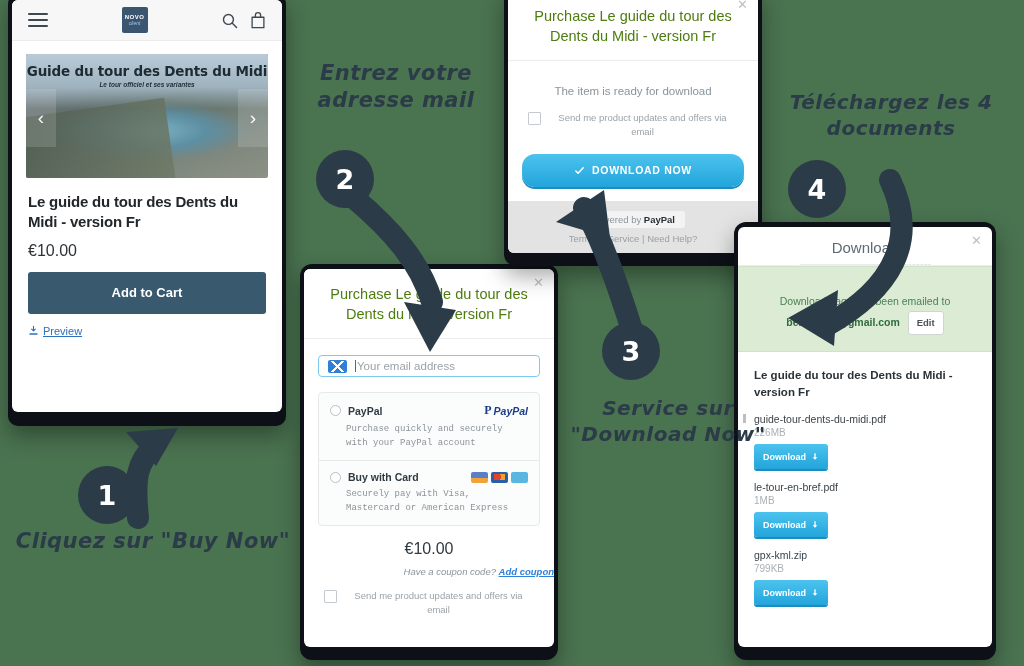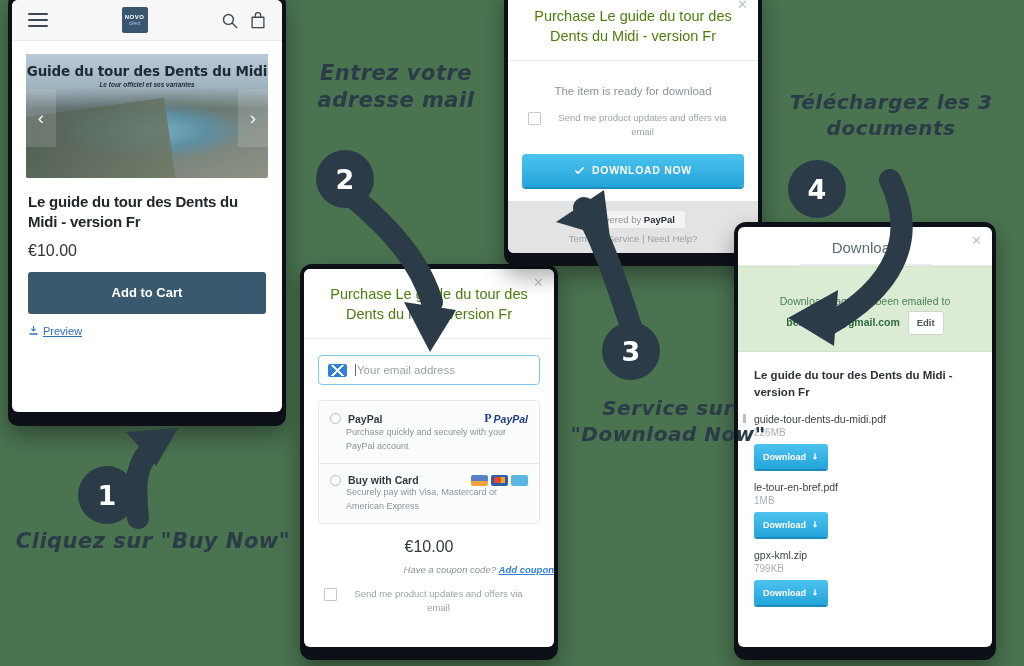--- a/index.html
+++ b/index.html
@@ -56,35 +56,35 @@
            color:#2f5ea8;display:flex;align-items:center;justify-content:center;font-weight:700;font-size:12.5px;}
   .preview{margin:11px 16px 0;display:flex;gap:4px;color:#2f6fbd;font-size:11px;}
   .preview u{text-decoration:underline;}
 
   
   #p2{left:300px;top:264px;width:258px;height:396px;border-radius:12px;}
   #p2 .screen{left:4px;top:5px;width:250px;height:378px;border-radius:6px;}
   .mod-head{padding:16px 16px 14px;background:#fff;border-bottom:1px solid #ececec;position:relative;}
   .mod-head h2{margin:0;font-size:14.5px;font-weight:400;color:#4d7c0f;text-align:center;line-height:1.35;}
   .xclose{position:absolute;right:10px;top:6px;color:#b9c2c8;font-size:13px;cursor:pointer;}
-  .mail-wrap{margin:16px 14px 15px;height:30px;border:1.5px solid #7ec9ef;border-radius:4px;
+  .mail-wrap{margin:16px 14px 15px;height:22px;border:1.5px solid #7ec9ef;border-radius:4px;
              display:flex;align-items:center;padding:0 9px;box-sizing:border-box;gap:8px;background:#fff;}
   .env{width:19px;height:13px;background:#2f80d8;border-radius:2px;position:relative;flex:none;}
   .env:after{content:"";position:absolute;left:1px;top:1px;width:17px;height:11px;
              background:linear-gradient(135deg,transparent 46%,#fff 46%,#fff 54%,transparent 54%),
                         linear-gradient(225deg,transparent 46%,#fff 46%,#fff 54%,transparent 54%);}
   .mail-ph{color:#9aa3a9;font-size:11.5px;border-left:1px solid #666;padding-left:1px;}
   .paybox{margin:12px 14px 0;border:1px solid #e6e9eb;border-radius:4px;background:#fbfcfc;}
   .payrow{padding:10px 11px;}
   .payrow+.payrow{border-top:1px solid #e6e9eb;}
   .payrow-top{display:flex;align-items:center;justify-content:space-between;}
   .payleft{display:flex;align-items:center;gap:7px;}
   .radio{width:9px;height:9px;border:1px solid #b7bfc4;border-radius:50%;background:#fff;flex:none;}
   .payname{font-size:10.5px;font-weight:700;color:#2f3b43;}
-  .paydesc{font-size:9px;color:#8b949a;line-height:1.5;padding-left:16px;}
+  .paydesc{margin-top:5px;font-size:9px;color:#8b949a;line-height:1.5;padding-left:16px;font-family:Liberation Mono, monospace;}
   .pp{display:flex;align-items:center;gap:2px;}
   .pp-i{font-weight:800;color:#1c3d87;font-size:12px;font-family:"Liberation Serif",serif;}
   .pp-t{font-size:10.5px;font-weight:800;font-style:italic;color:#1c3d87;}
   .cards{display:flex;gap:3px;}
   .card{width:17px;height:11px;border-radius:2px;}
   .visa{background:linear-gradient(#5b7fc7 55%,#f1a33a 55%);}
   .mc{background:#2a5fa8;position:relative;}
   .mc:after{content:"";position:absolute;left:3px;top:2.5px;width:11px;height:6px;
             background:radial-gradient(circle at 30% 50%,#e0452c 48%,transparent 49%),
                        radial-gradient(circle at 70% 50%,#f0a12c 48%,transparent 49%);}
@@ -94,21 +94,21 @@
   .coupon a{color:#2f80d8;font-weight:700;text-decoration:underline;font-style:italic;}
   .optin{margin:12px 20px 0;display:flex;gap:6px;align-items:flex-start;justify-content:center;}
   .cbx{width:11px;height:11px;border:1.5px solid #c3cbd0;border-radius:1px;background:#fff;flex:none;margin-top:1px;}
   .optin span{font-size:9.5px;color:#9aa3a9;text-align:center;line-height:1.5;}
 
   
   #p3{left:504px;top:-14px;width:258px;height:280px;border-radius:12px;}
   #p3 .screen{left:4px;top:5px;width:250px;height:262px;border-radius:6px;}
   .ready-body{padding:24px 32px 0;text-align:center;}
   .ready-msg{font-size:11.5px;color:#8b949a;}
-  .dl-btn{margin:14px 14px 0;height:33px;border-radius:4px;color:#fff;font-size:10.5px;
+  .dl-btn{margin:14px 14px 0;height:33px;border-radius:13px;color:#fff;font-size:10.5px;
           font-weight:700;letter-spacing:.7px;display:flex;align-items:center;justify-content:center;gap:7px;
           background:linear-gradient(#4cc3ee,#23a4db);box-shadow:0 2px 0 #1b8cbd;}
   .p3foot{position:absolute;left:0;right:0;bottom:0;height:52px;background:#e3e3e3;
           display:flex;flex-direction:column;align-items:center;justify-content:center;gap:5px;}
   .payhip{background:#f3f3f3;border-radius:3px;padding:3px 10px;font-size:9.5px;color:#8e9499;}
   .payhip b{color:#2b3036;}
   .p3links{font-size:9.5px;color:#9aa0a5;}
 
   
   #p4{left:734px;top:222px;width:262px;height:438px;border-radius:12px;}
@@ -359,17 +359,17 @@
     <div>Entrez votre</div>
     <div>adresse mail</div>
   </div>
 
   <div class="hand" style="left:560px;top:396px;width:216px;font-size:20px;">
     <div>Service sur</div>
     <div>"Download Now"</div>
   </div>
 
   <div class="hand" style="left:764px;top:90px;width:254px;font-size:20px;">
-    <div>Téléchargez les 3</div>
+    <div>Téléchargez les 4</div>
     <div>documents</div>
   </div>
 
 </div>
 
 </body></html>

